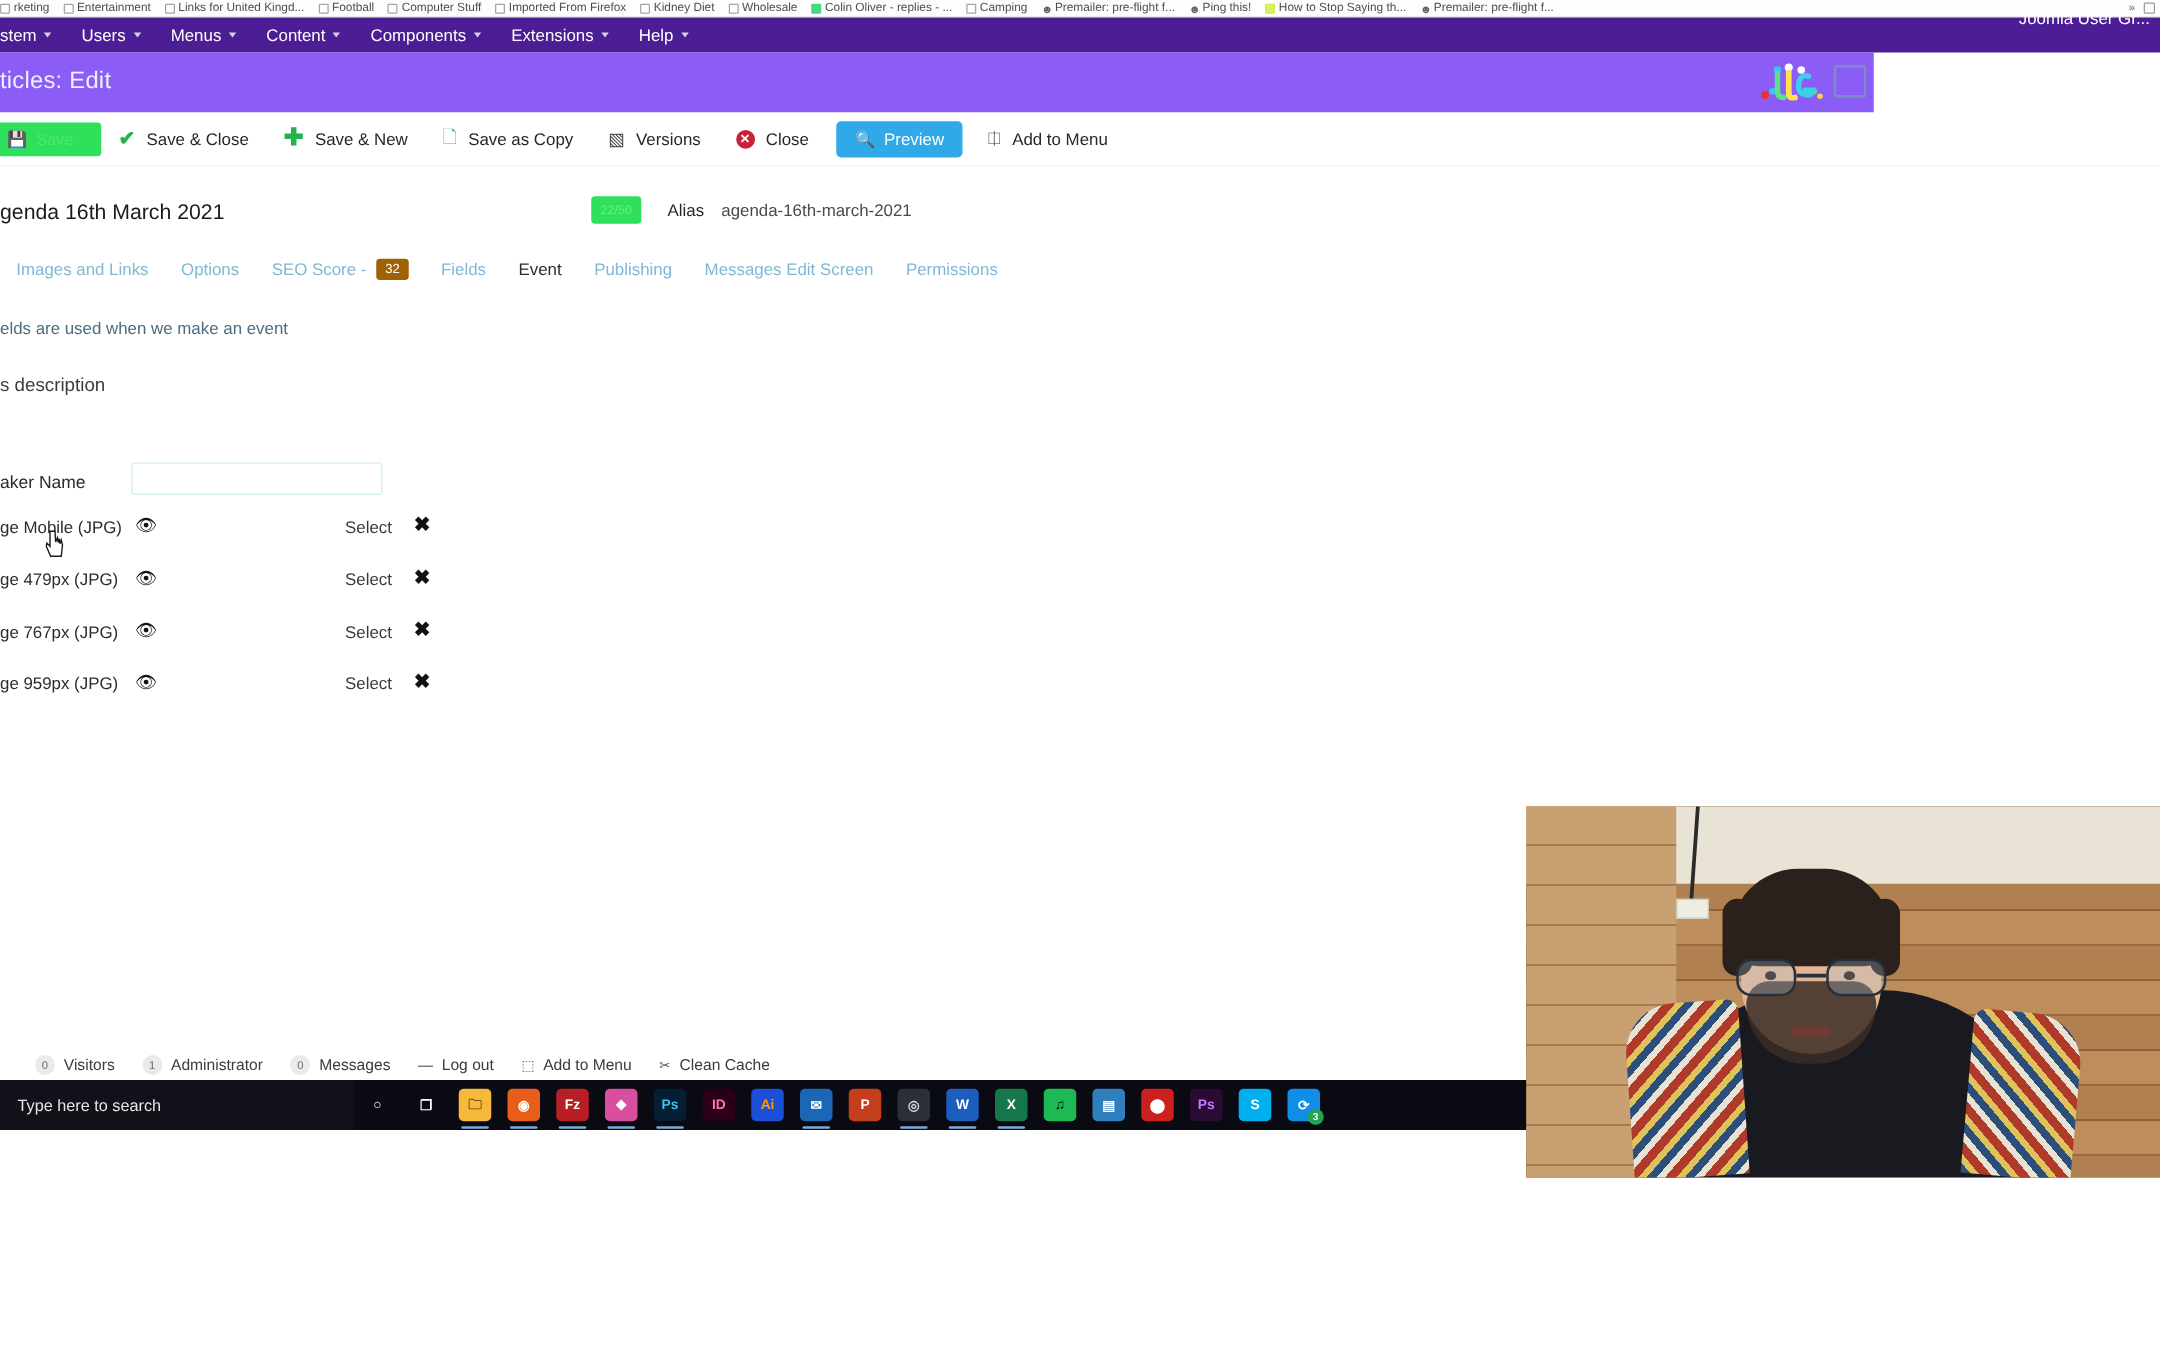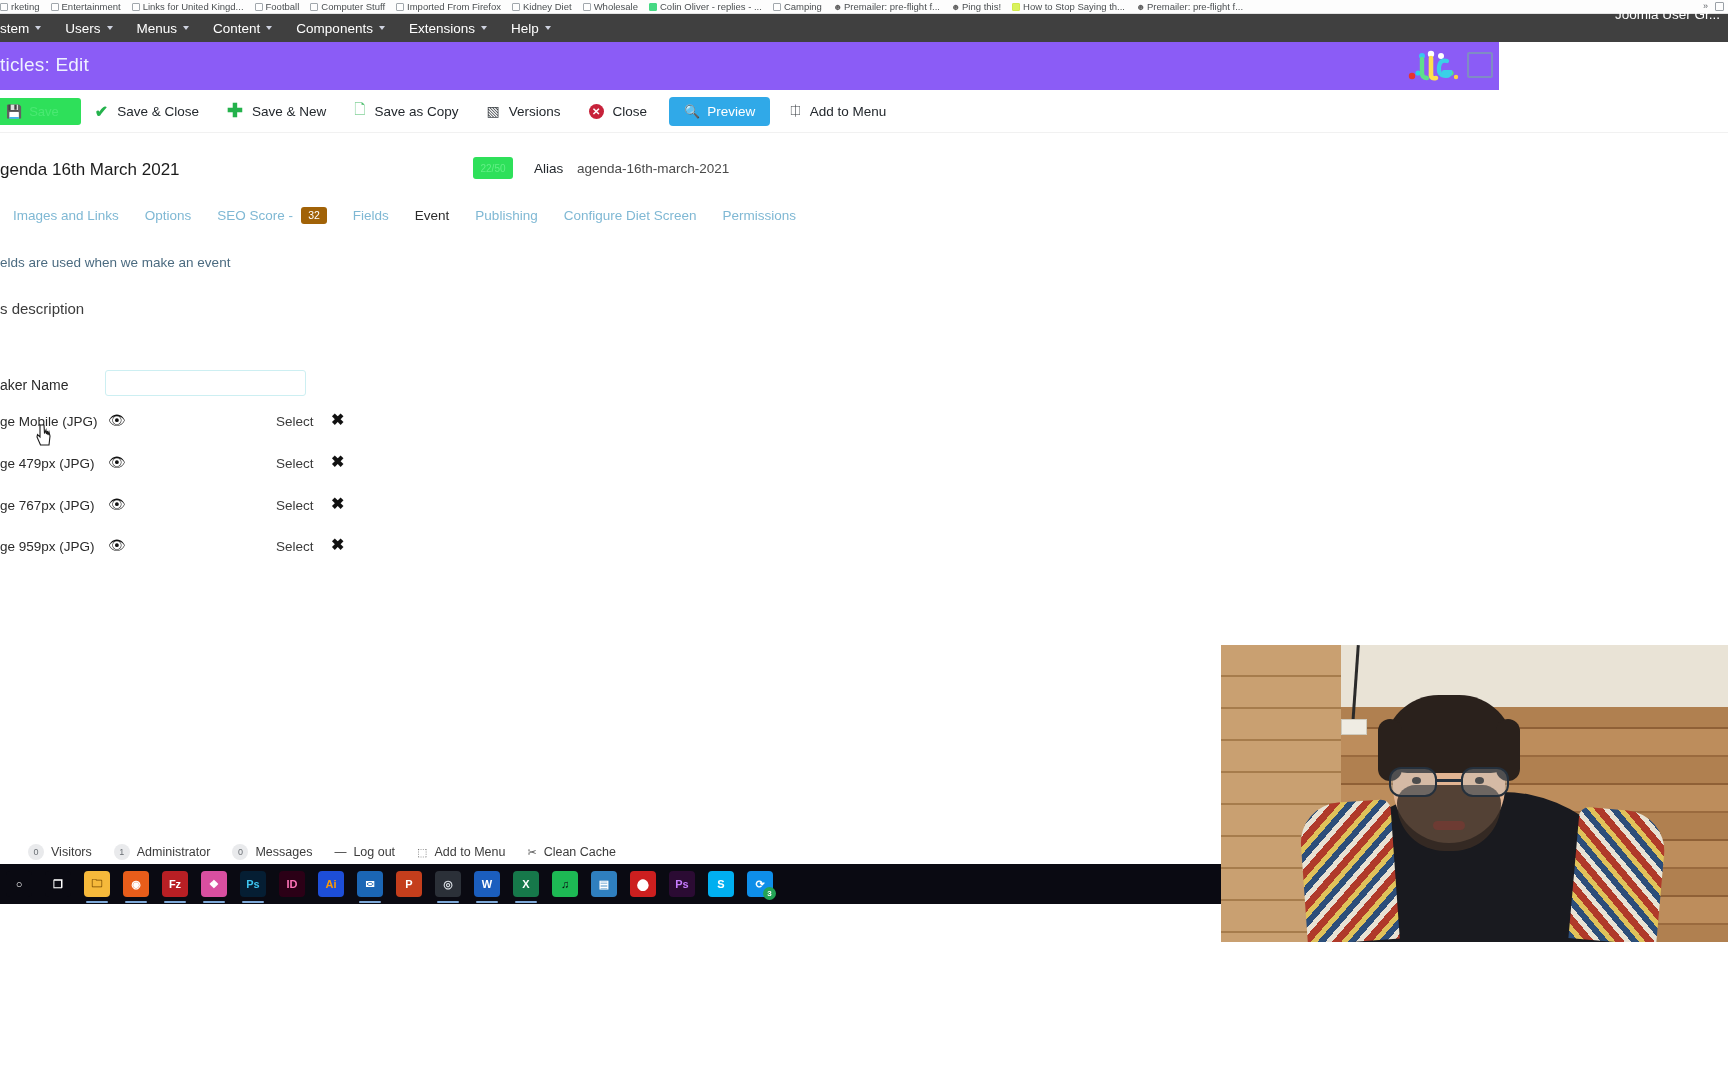--- a/index.html
+++ b/index.html
@@ -33,21 +33,21 @@
   }
   #bm-overflow{
     position:absolute; right:4px; top:1px; display:flex; gap:7px; align-items:center;
     font-size:9px; color:#5f6368;
   }
   #bm-overflow .obox{ width:9px;height:9px;border:1px solid #9aa0a6;border-radius:1px;}
 
   
   #admin-menu{
     position:absolute; left:0; top:14px; width:1728px; height:28px;
-    background:#404040; display:flex; align-items:center;
+    background:#4c1d95; display:flex; align-items:center;
   }
   .menu-item{
     color:#fff; font-size:13.5px; padding:0 12px; display:flex; align-items:center;
     gap:6px; height:28px; cursor:pointer;
   }
   .menu-item:first-child{ padding-left:0; }
   .caret{
     width:0;height:0;border-left:3.5px solid transparent;border-right:3.5px solid transparent;
     border-top:4px solid #cfd3e0; display:inline-block;
   }
@@ -467,21 +467,21 @@
     <div class="tab">
       <span>Fields</span>
     </div>
     <div class="tab active">
       <span>Event</span>
     </div>
     <div class="tab">
       <span>Publishing</span>
     </div>
     <div class="tab">
-      <span>Configure Diet Screen</span>
+      <span>Messages Edit Screen</span>
     </div>
     <div class="tab">
       <span>Permissions</span>
     </div>
   </div>
 
 <div id="hint-text">elds are used when we make an event</div>
 <div id="desc-label">s description</div>
 
 <div id="speaker-row">
@@ -544,20 +544,23 @@
       <span style="font-size: 11px; color: rgb(85, 85, 85);">⬚</span>
       <span>Add to Menu</span>
     </div>
     <div class="sb">
       <span style="font-size: 11px; color: rgb(85, 85, 85);">✂</span>
       <span>Clean Cache</span>
     </div>
   </div>
 
 <div id="taskbar">
+  <div id="tb-search">
+    <span>Type here to search</span>
+  </div>
   <div id="tb-icons">
       <div class="tk" style="background: rgb(10, 10, 18); color: rgb(255, 255, 255);">
         <span>○</span>
       </div>
       <div class="tk" style="background: rgb(10, 10, 18); color: rgb(255, 255, 255);">
         <span>❐</span>
       </div>
       <div class="tk open" style="background: rgb(246, 185, 59); color: rgb(122, 75, 0);">
         <span>🗀</span>
       </div>

